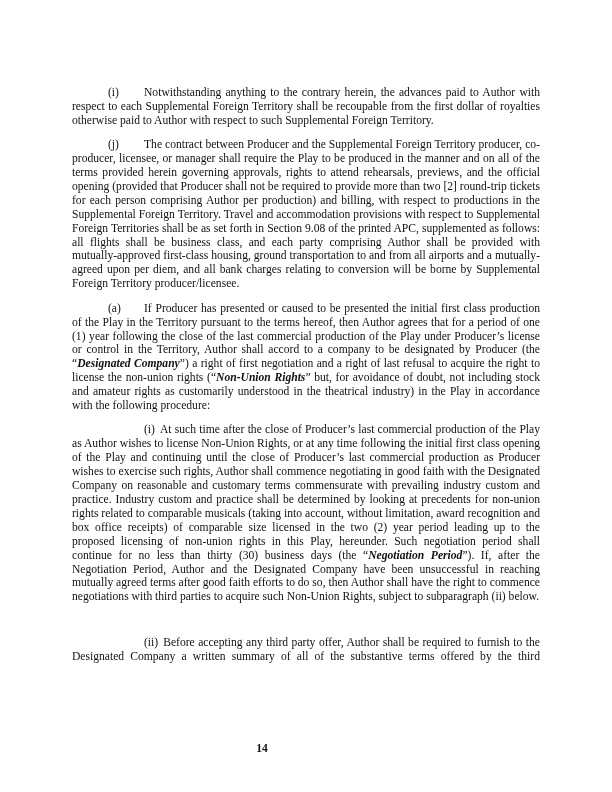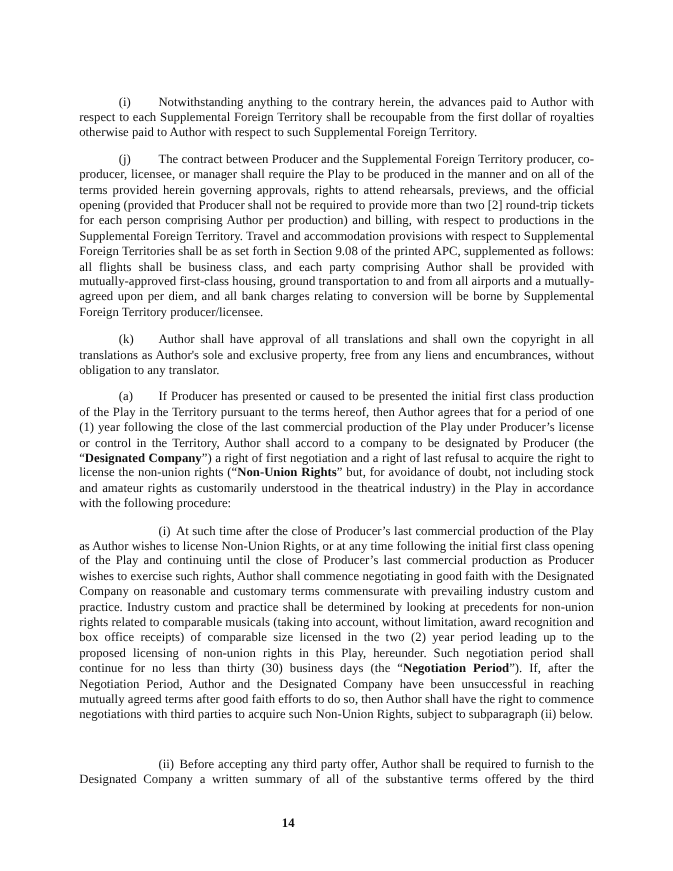--- a/index.html
+++ b/index.html
@@ -9,38 +9,37 @@
     font-family: "Liberation Serif", "DejaVu Serif", serif;
     font-size: 11.6px; line-height: 13.9px; color: #111111;
   }
   .para { margin: 0 0 10.5px 0; text-align: justify; text-align-last: left; }
   .ind1 { text-indent: 36px; }
   .ind2 { text-indent: 72px; }
   .lbl { display: inline-block; width: 36px; text-indent: 0; }
   .lbl-sub { display: inline; margin-right: 5px; }
   .sec-num { display: inline-block; width: 36px; }
   .u { text-decoration: underline; }
-  .b { font-weight: bold; }
+  .b { font-weight: bold; font-style: italic; }
   .heading { margin: 0 0 10.5px 0; }
   .page-num {
     position: absolute; left: 0; width: 524px; top: 742px; text-align: center;
     font-family: "Liberation Serif", "DejaVu Serif", serif;
     font-size: 11.6px; font-weight: bold; color: #111111;
   }
 </style>
 </head>
 <body>
 
 <div class="page">
 
   <p class="para ind1"><span class="lbl">(i)</span><span>Notwithstanding anything to the contrary herein, the advances paid to Author with respect to each Supplemental Foreign Territory shall be recoupable from the first dollar of royalties otherwise paid to Author with respect to such Supplemental Foreign Territory.</span></p>
 
   <p class="para ind1"><span class="lbl">(j)</span><span>The contract between Producer and the Supplemental Foreign Territory producer, co-producer, licensee, or manager shall require the Play to be produced in the manner and on all of the terms provided herein governing approvals, rights to attend rehearsals, previews, and the official opening (provided that Producer shall not be required to provide more than two [2] round-trip tickets for each person comprising Author per production) and billing, with respect to productions in the Supplemental Foreign Territory.  Travel and accommodation provisions with respect to Supplemental Foreign Territories shall be as set forth in Section 9.08 of the printed APC, supplemented as follows: all flights shall be business class, and each party comprising Author shall be provided with mutually-approved first-class housing, ground transportation to and from all airports and a mutually-agreed upon per diem, and all bank charges relating to conversion will be borne by Supplemental Foreign Territory producer/licensee.</span></p>
 
-  <p class="para ind1"><span class="lbl">(k)</span><span>Author shall have approval of all translations and shall own the copyright in all translations as Author's sole and exclusive property, free from any liens and encumbrances, without obligation to any translator.</span></p>
 
 
   <p class="para ind1"><span class="lbl">(a)</span><span>If Producer has presented or caused to be presented the initial first class production of the Play in the Territory pursuant to the terms hereof, then Author agrees that for a period of one (1) year following the close of the last commercial production of the Play under Producer’s license or control in the Territory, Author shall accord to a company to be designated by Producer (the “</span><span class="b">Designated Company</span><span>”) a right of first negotiation and a right of last refusal to acquire the right to license the non-union rights (“</span><span class="b">Non-Union Rights</span><span>” but, for avoidance of doubt, not including stock and amateur rights as customarily understood in the theatrical industry) in the Play in accordance with the following procedure:</span></p>
 
   <p class="para ind2"><span class="lbl-sub">(i)</span><span>At such time after the close of Producer’s last commercial production of the Play as Author wishes to license Non-Union Rights, or at any time following the initial first class opening of the Play and continuing until the close of Producer’s last commercial production as Producer wishes to exercise such rights, Author shall commence negotiating in good faith with the Designated Company on reasonable and customary terms commensurate with prevailing industry custom and practice. Industry custom and practice shall be determined by looking at precedents for non-union rights related to comparable musicals (taking into account, without limitation, award recognition and box office receipts) of comparable size licensed in the two (2) year period leading up to the proposed licensing of non-union rights in this Play, hereunder.  Such negotiation period shall continue for no less than thirty (30) business days (the “</span><span class="b">Negotiation Period</span><span>”).  If, after the Negotiation Period, Author and the Designated Company have been unsuccessful in reaching mutually agreed terms after good faith efforts to do so, then Author shall have the right to commence negotiations with third parties to acquire such Non-Union Rights, subject to subparagraph (ii) below.</span></p>
 
   <p class="para ind2" style="text-align-last: justify; margin-top: 32px;"><span class="lbl-sub">(ii)</span><span>Before accepting any third party offer, Author shall be required to furnish to the Designated Company a written summary of all of the substantive terms offered by the third</span></p>
 
 </div>
 

